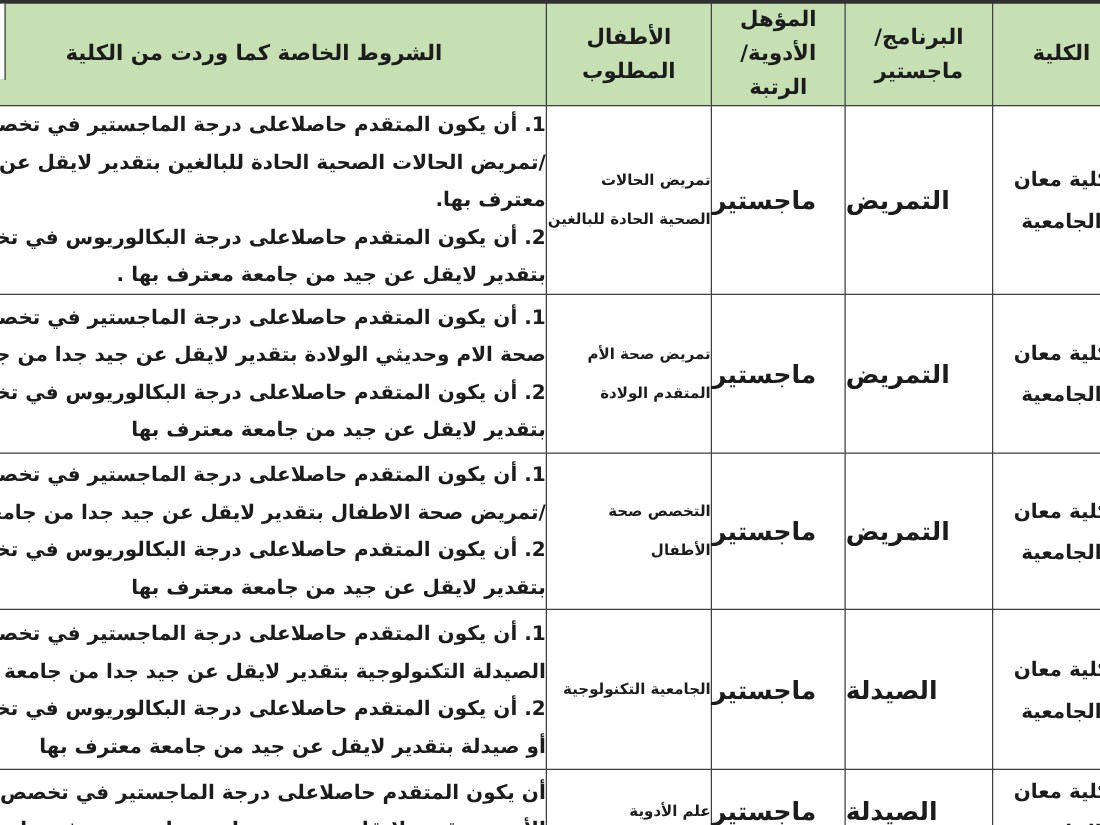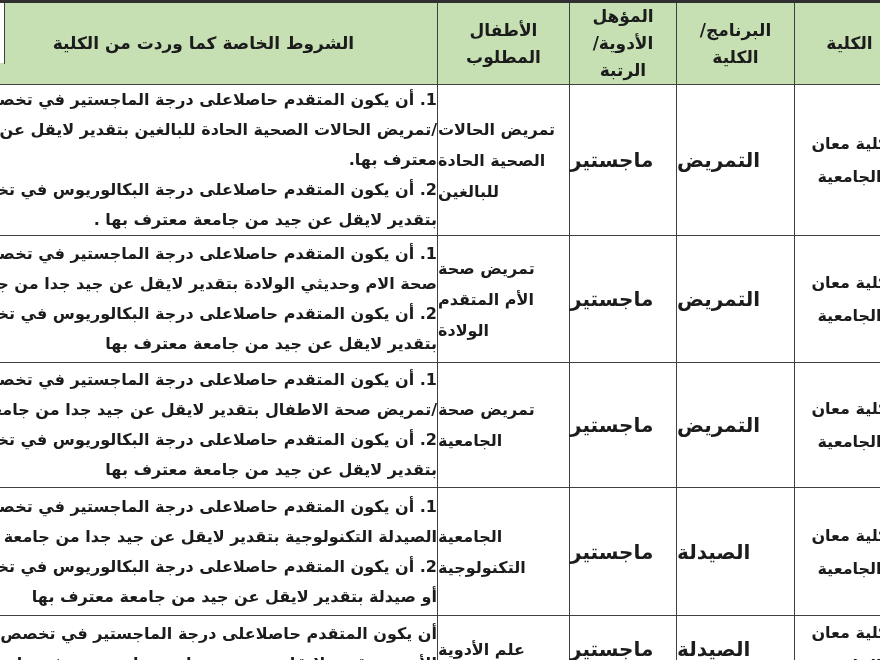--- a/index.html
+++ b/index.html
@@ -31,21 +31,21 @@
   thead th{
     background:#c6e0b4;
     height:59px;
     font-size:17px;
     line-height:27px;
     text-align:center;
     font-weight:bold;
   }
   td.cell-college{height:auto;font-size:16px;line-height:33px;text-align:center;}
   td.cell-program, td.cell-qual{font-size:20px;text-align:left;}
-  td.cell-spec{font-size:16px;line-height:31px;text-align:left;padding:0 6px;margin-top:32px;}
+  td.cell-spec{font-size:12px;line-height:31px;text-align:right;padding:0 6px;margin-top:32px;}
   td.cell-cond{
     text-align:right;
     padding:0 5px 0 0;
   }
   .cond-line{
     white-space:nowrap;
     font-size:16px;
     line-height:30px;
     text-align:right;
     overflow:visible;
@@ -73,21 +73,21 @@
     <colgroup>
       <col style="width:110px">
       <col style="width:118px">
       <col style="width:107px">
       <col style="width:132px">
       <col style="width:468px">
     </colgroup>
     <thead>
       <tr>
         <th>الكلية</th>
-        <th>البرنامج/ الكلية</th>
+        <th>البرنامج/ ماجستير</th>
         <th>المؤهل الأدوية/الرتبة</th>
         <th>الأطفال المطلوب</th>
         <th>الشروط الخاصة كما وردت من الكلية</th>
       </tr>
     </thead>
     <tbody>
       <tr class="row-1">
         <td class="cell-college">كلية معان الجامعية</td>
         <td class="cell-program">التمريض</td>
         <td class="cell-qual">ماجستير</td>
@@ -109,21 +109,21 @@
           <div class="cond-line">1.   أن يكون المتقدم حاصلاعلى درجة الماجستير  في  تخصص الت</div>
           <div class="cond-line">صحة الام وحديثي الولادة بتقدير لايقل عن جيد جدا من جامعة معت</div>
           <div class="cond-line">2. أن يكون المتقدم حاصلاعلى درجة البكالوريوس في  تخصص ال</div>
           <div class="cond-line">بتقدير لايقل عن جيد من جامعة معترف بها</div>
         </td>
       </tr>
       <tr class="row-3">
         <td class="cell-college">كلية معان الجامعية</td>
         <td class="cell-program">التمريض</td>
         <td class="cell-qual">ماجستير</td>
-        <td class="cell-spec">تمريض صحة الجامعية</td>
+        <td class="cell-spec">التخصص صحة الأطفال</td>
         <td class="cell-cond">
           <div class="cond-line">1.   أن يكون المتقدم حاصلاعلى درجة الماجستير  في  تخصص الت</div>
           <div class="cond-line">/تمريض صحة الاطفال بتقدير لايقل عن جيد جدا من جامعة معترف</div>
           <div class="cond-line">2. أن يكون المتقدم حاصلاعلى درجة البكالوريوس في  تخصص ال</div>
           <div class="cond-line">بتقدير لايقل عن جيد من جامعة معترف بها</div>
         </td>
       </tr>
       <tr class="row-4">
         <td class="cell-college">كلية معان الجامعية</td>
         <td class="cell-program">الصيدلة</td>

